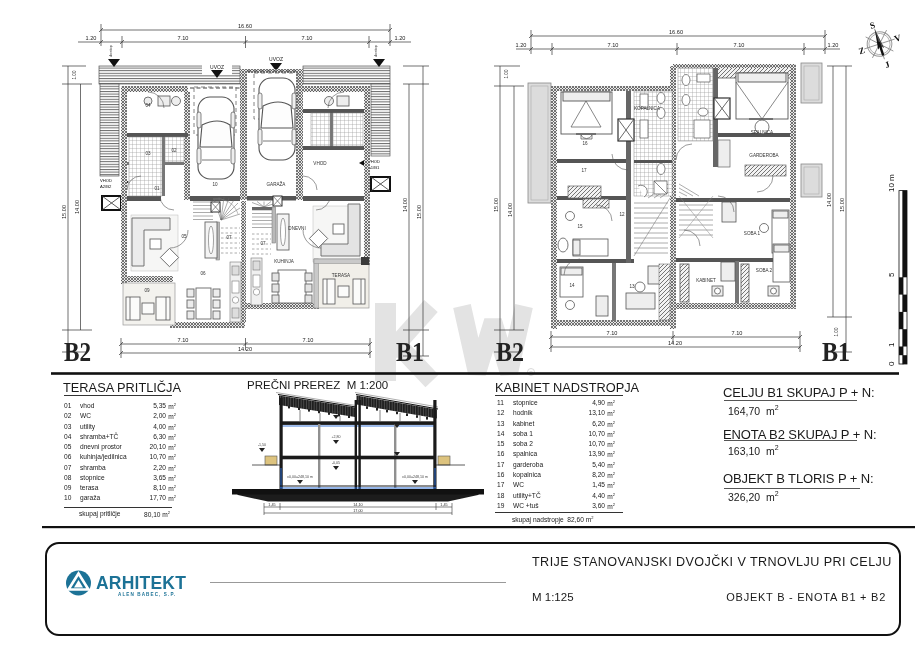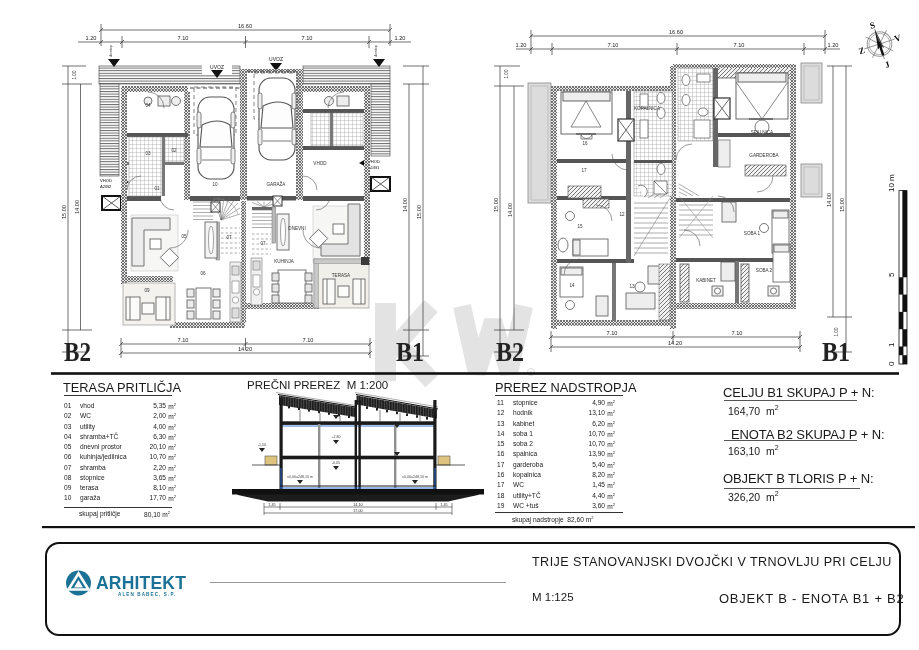--- a/index.html
+++ b/index.html
@@ -750,21 +750,21 @@
           <span style="position:absolute;right:10px;">17,70</span>
           <span style="position:absolute;right:0;">m<span style="font-size:4px;vertical-align:super;">2</span></span>
         </div>
       </div>
   <div class="abs" style="left:64px;top:507px;width:108px;height:1px;background:#333;"></div>
   <div class="abs tt" style="left:79px;top:510px;font-size:6.6px;">skupaj pritličje</div>
   <div class="abs tt" style="left:144px;top:510px;font-size:6.6px;">80,10 m<span style="font-size:4px;vertical-align:super;">2</span></div>
 
   <div class="abs tt" style="left:247px;top:379px;font-size:11.5px;">PREČNI PREREZ&nbsp; M 1:200</div>
 
-  <div class="abs tt" style="left:495px;top:380px;font-size:12.8px;">PREREZ NADSTROPJA</div>
+  <div class="abs tt" style="left:495px;top:380px;font-size:12.8px;">KABINET NADSTROPJA</div>
   <div class="abs" style="left:495px;top:395px;width:128px;height:1px;background:#333;"></div>
   <div class="abs tt" id="leg2" style="left:497px;top:399px;width:118px;font-size:6.6px;">
         <div style="position:relative;height:10.3px;">
           <span style="position:absolute;left:0;">11</span>
           <span style="position:absolute;left:16px;">stopnice</span>
           <span style="position:absolute;right:10px;">4,90</span>
           <span style="position:absolute;right:0;">m<span style="font-size:4px;vertical-align:super;">2</span></span>
         </div>
         <div style="position:relative;height:10.3px;">
           <span style="position:absolute;left:0;">12</span>
@@ -826,34 +826,34 @@
           <span style="position:absolute;right:10px;">3,60</span>
           <span style="position:absolute;right:0;">m<span style="font-size:4px;vertical-align:super;">2</span></span>
         </div>
       </div>
   <div class="abs" style="left:495px;top:512px;width:128px;height:1px;background:#333;"></div>
   <div class="abs tt" style="left:512px;top:515px;font-size:6.6px;">skupaj nadstropje&nbsp; 82,60 m<span style="font-size:4px;vertical-align:super;">2</span></div>
 
   <div class="abs tt" style="left:723px;top:385px;font-size:13px;letter-spacing:-0.1px;">CELJU B1 SKUPAJ P + N:</div>
   <div class="abs" style="left:724px;top:400px;width:133px;height:1px;background:#555;"></div>
   <div class="abs tt" style="left:728px;top:404px;font-size:10.5px;">164,70&nbsp; m<span style="font-size:7px;vertical-align:super;">2</span></div>
-  <div class="abs tt" style="left:723px;top:427px;font-size:13px;letter-spacing:-0.1px;margin-left:8px;">ENOTA B2 SKUPAJ P + N:</div>
+  <div class="abs tt" style="left:723px;top:427px;font-size:13px;letter-spacing:-0.1px;">ENOTA B2 SKUPAJ P + N:</div>
   <div class="abs" style="left:724px;top:440px;width:133px;height:1px;background:#555;"></div>
   <div class="abs tt" style="left:728px;top:444px;font-size:10.5px;">163,10&nbsp; m<span style="font-size:7px;vertical-align:super;">2</span></div>
   <div class="abs tt" style="left:723px;top:471px;font-size:13px;letter-spacing:-0.1px;">OBJEKT B TLORIS P + N:</div>
   <div class="abs" style="left:724px;top:488px;width:136px;height:1px;background:#555;"></div>
   <div class="abs tt" style="left:728px;top:490px;font-size:10.5px;">326,20&nbsp; m<span style="font-size:7px;vertical-align:super;">2</span></div>
 
   <div class="abs" style="left:45px;top:542px;width:852px;height:90px;border:2px solid #111;border-radius:14px;background:#fff;"></div>
   <svg class="abs" style="left:60px;top:565px;" width="160" height="40" viewBox="0 0 160 40">
     <circle cx="18.5" cy="18" r="12.5" fill="#1c7296"></circle>
     <path d="M18.5,8.5 L28.5,24.5 L8.5,24.5 Z" fill="none" stroke="#fff" stroke-width="2.6"></path>
     <path d="M18.5,15 L23,22.5 L14,22.5 Z" fill="#fff"></path>
     <text x="36" y="24" font-family="Liberation Sans,sans-serif" font-size="17.5" font-weight="bold" fill="#1c7296" letter-spacing="0.2">ARHITEKT</text>
     <text x="58" y="31" font-family="Liberation Sans,sans-serif" font-size="4.6" font-weight="bold" fill="#1c7296" letter-spacing="1.1">ALEN BABEC, S.P.</text>
   </svg>
   <div class="abs" style="left:210px;top:582px;width:296px;height:1px;background:#999;"></div>
   <div class="abs tt" style="left:532px;top:555px;width:359px;font-size:12.6px;white-space:nowrap;text-align:right;letter-spacing:0.42px;">TRIJE STANOVANJSKI DVOJČKI V TRNOVLJU PRI CELJU</div>
   <div class="abs tt" style="left:532px;top:591px;font-size:11.5px;">M 1:125</div>
-  <div class="abs tt" style="left:719px;top:591px;width:167px;font-size:13px;white-space:nowrap;letter-spacing:0.75px;">OBJEKT B - ENOTA B1 + B2</div>
+  <div class="abs tt" style="left:719px;top:591px;width:167px;font-size:11px;white-space:nowrap;text-align:right;letter-spacing:0.75px;">OBJEKT B - ENOTA B1 + B2</div>
 </div>
 
 </div>
 
 </body></html>

